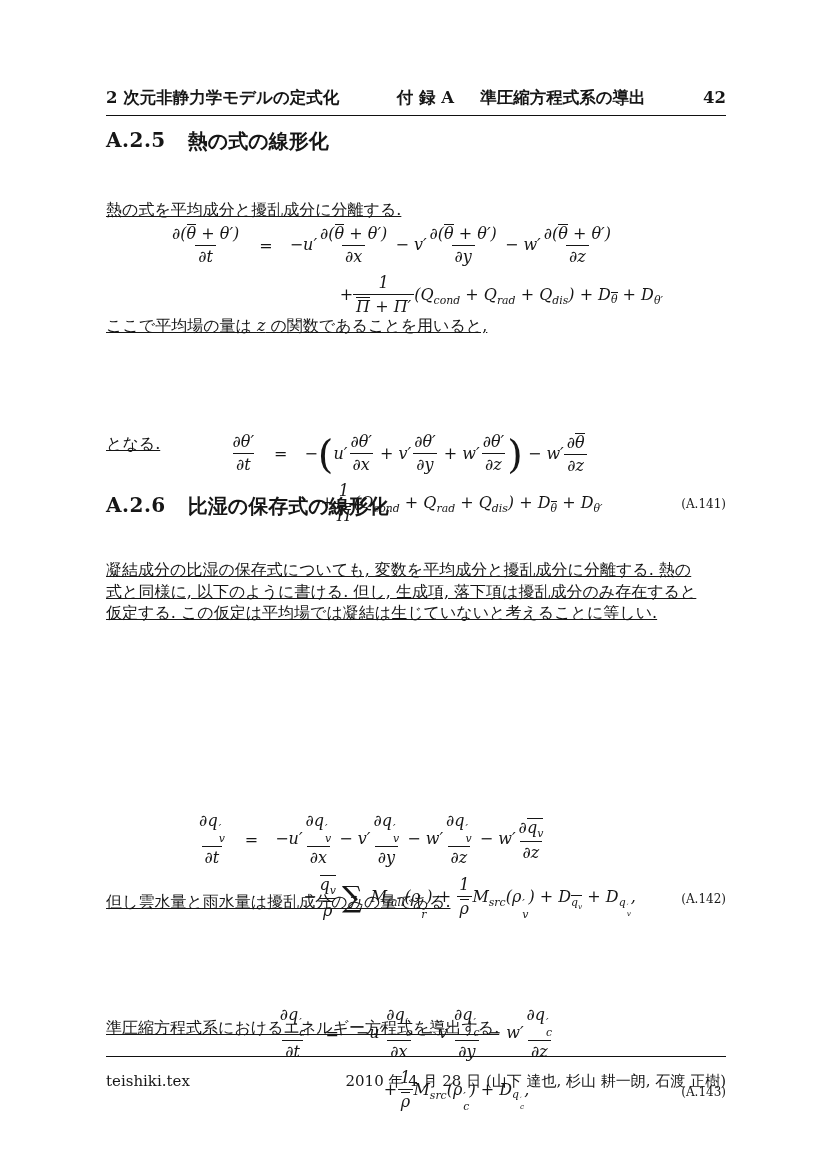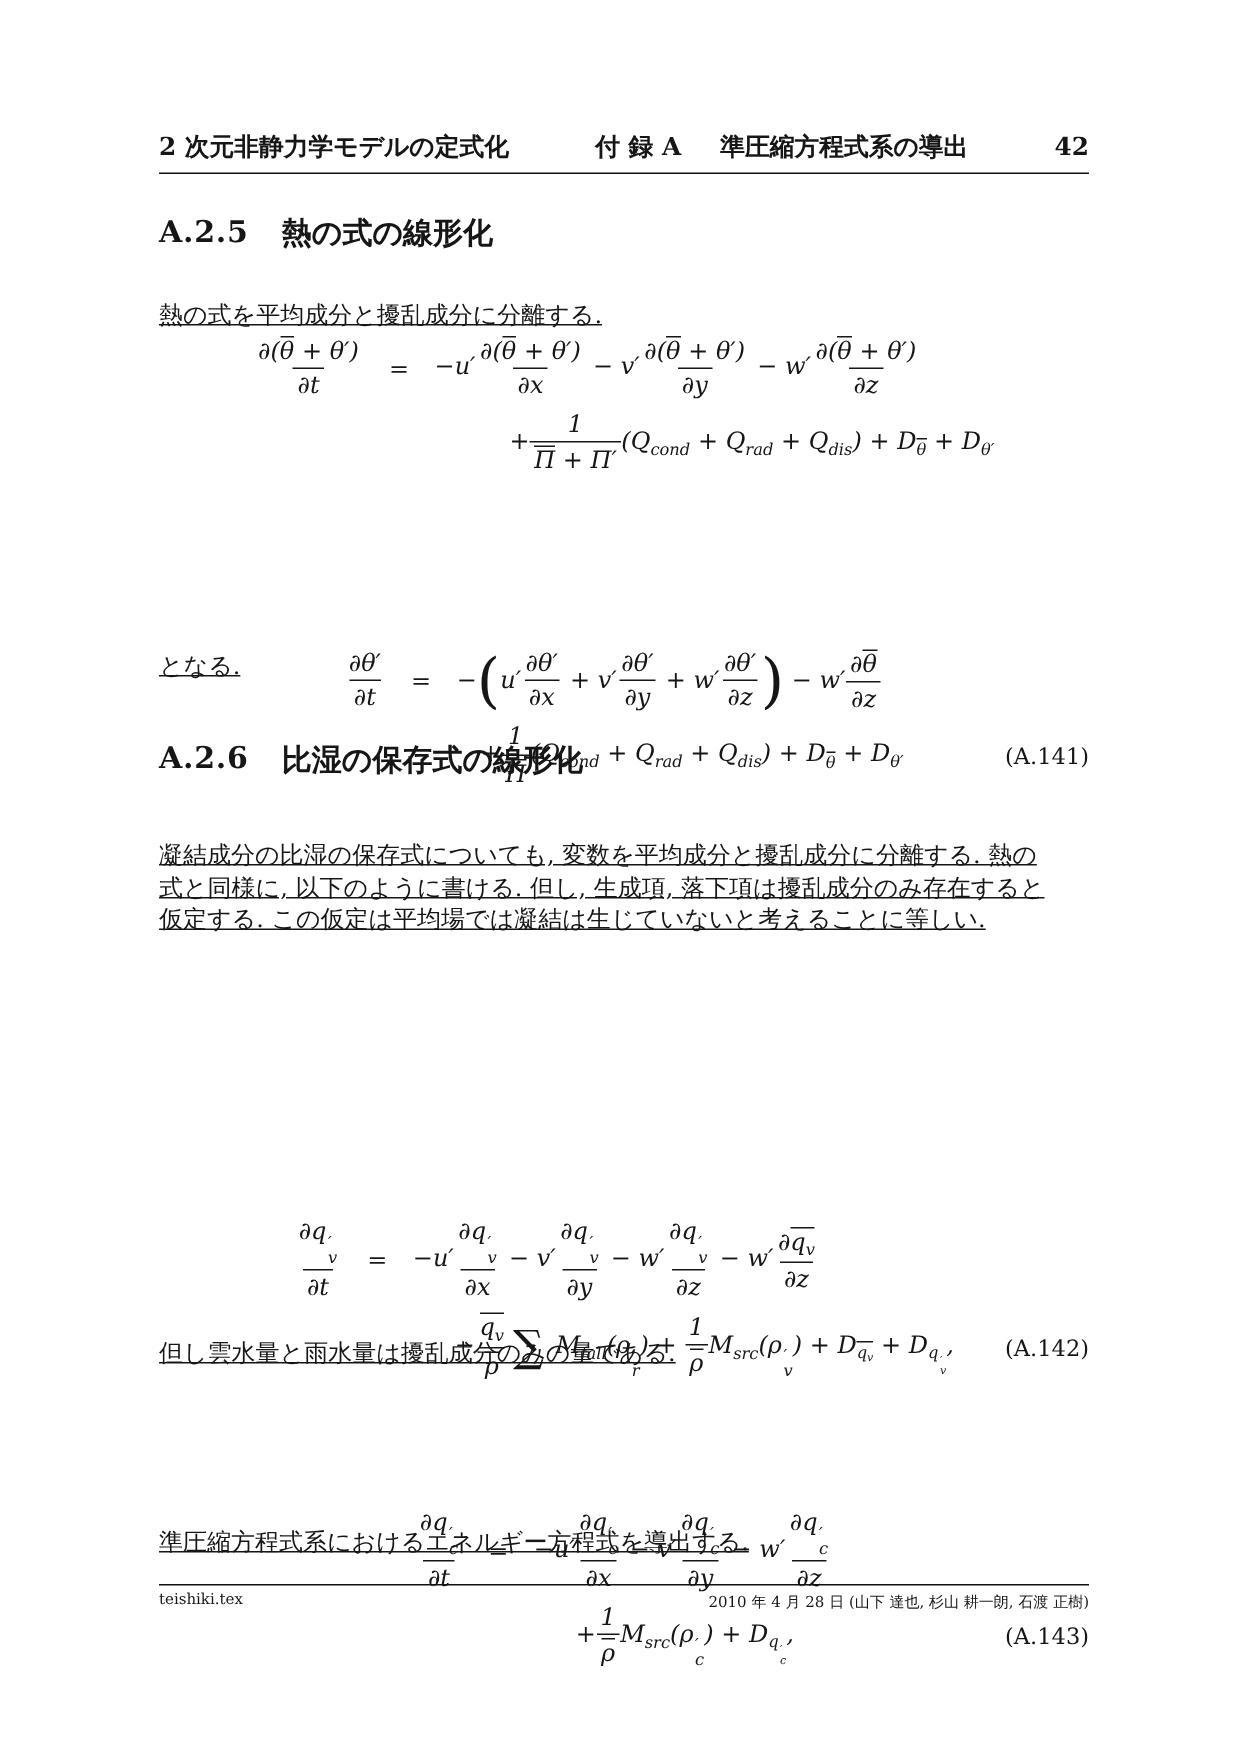--- a/index.html
+++ b/index.html
@@ -25,52 +25,52 @@
   .mvar { font-style:italic; }
 
   
   .equation { display:grid; grid-template-columns:max-content max-content max-content;
               justify-content:center; align-items:center; row-gap:7px; position:relative;
               font-style:italic; font-size:16px; }
   .eq-lhs { justify-self:end; }
   .eq-rel { padding:0 17px; font-style:normal; }
   .eq-rhs { justify-self:start; }
   .eq-tag { position:absolute; right:0; bottom:21px; transform:translateY(50%);
-            font-style:normal; font-size:15px; }
+            font-style:normal; font-size:12px; }
 
   .mfrac { display:inline-flex; flex-direction:column; align-items:center;
            vertical-align:middle; margin:0 0; text-align:center; }
   .mfrac > .num { padding:0 3px 2px; line-height:1.15; display:block; }
   .mfrac > .den { border-top:1px solid #161616; padding:2px 3px 0; line-height:1.15; display:block; }
   .ol { display:inline-block; border-top:1px solid #161616; padding-top:1px; line-height:1.05; }
   .msub { font-size:0.68em; vertical-align:-0.35em; }
   .vstack { display:inline-flex; flex-direction:column; align-items:flex-start;
             font-size:0.68em; line-height:0.95; vertical-align:-0.5em; margin-left:1px; }
   .vstack > span { display:block; }
   .bigp { font-style:normal; font-size:250%; line-height:1; vertical-align:middle; font-weight:300; }
   .sum { font-style:normal; font-size:180%; line-height:0.6; vertical-align:middle; margin:0 3px; }
 
   
-  .pos-h25 { top:142px; }
+  .pos-h25 { top:128px; }
   .pos-p1  { top:199px; }
   .pos-eq1 { top:224px; }
   .pos-p2  { top:315px; }
   .pos-eq141 { top:340px; }
   .pos-p3  { top:433px; }
   .pos-h26 { top:493px; }
   .pos-p4  { top:559px; }
   .pos-eq142 { top:627px; }
   .pos-eq143 { top:713px; }
   .pos-p5  { top:891px; }
   .pos-h27 { top:960px; }
   .pos-p6  { top:1017px; }
 
   
-  .footer { top:1056px; border-top:1px solid #111; padding-top:4px; display:flex;
-            font-size:10px; }
+  .footer { top:1056px; border-top:1px solid #111; padding-top:15px; display:flex;
+            font-size:15px; }
   .footer .sp { flex:1; }
 </style>
 </head>
 <body>
 
 <div class="page">
 
   <div class="blk header">
     <span class="nm">2</span>&nbsp;<span>次元非静力学モデルの定式化</span>
     <span class="sp"></span>
@@ -105,20 +105,21 @@
           <span class="den">∂z</span>
         </span></div>
       <div class="eq-lhs"></div>
       <div class="eq-rel"></div>
       <div class="eq-rhs" style="padding-left: 50px;">+<span class="mfrac">
           <span class="num">1</span>
           <span class="den"><span class="ol">Π</span> + Π′</span>
         </span>(Q<span class="msub">cond</span> + Q<span class="msub">rad</span> + Q<span class="msub">dis</span>) + D<span class="msub"><span class="ol">θ</span></span> + D<span class="msub">θ′</span></div>
     </div>
 
+  <p class="blk para pos-p2"><span>ここで平均場の量は </span><span class="mvar">z</span><span> の関数であることを用いると,</span></p>
 
   <div class="blk equation pos-eq141">
       <div class="eq-lhs"><span class="mfrac">
           <span class="num">∂θ′</span>
           <span class="den">∂t</span>
         </span></div>
       <div class="eq-rel">=</div>
       <div class="eq-rhs">−<span class="bigp">(</span>u′<span class="mfrac">
           <span class="num">∂θ′</span>
           <span class="den">∂x</span>

